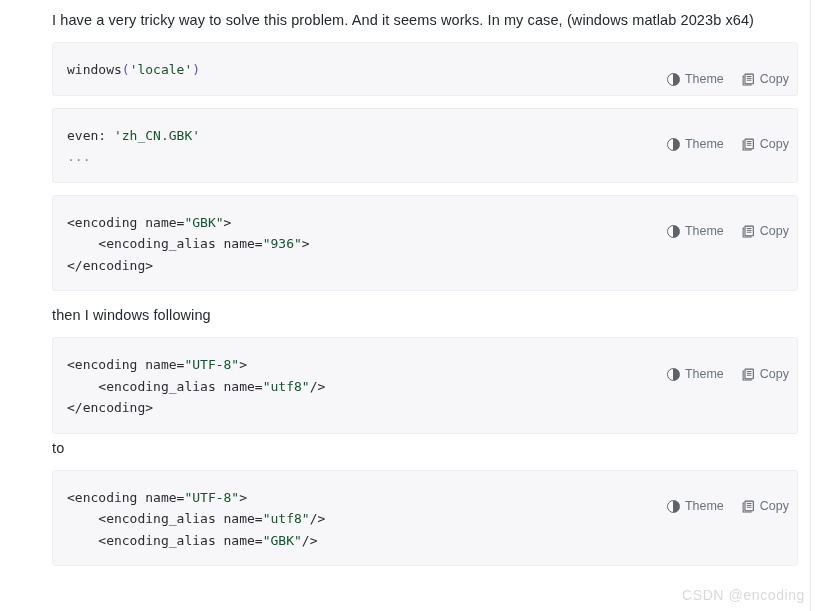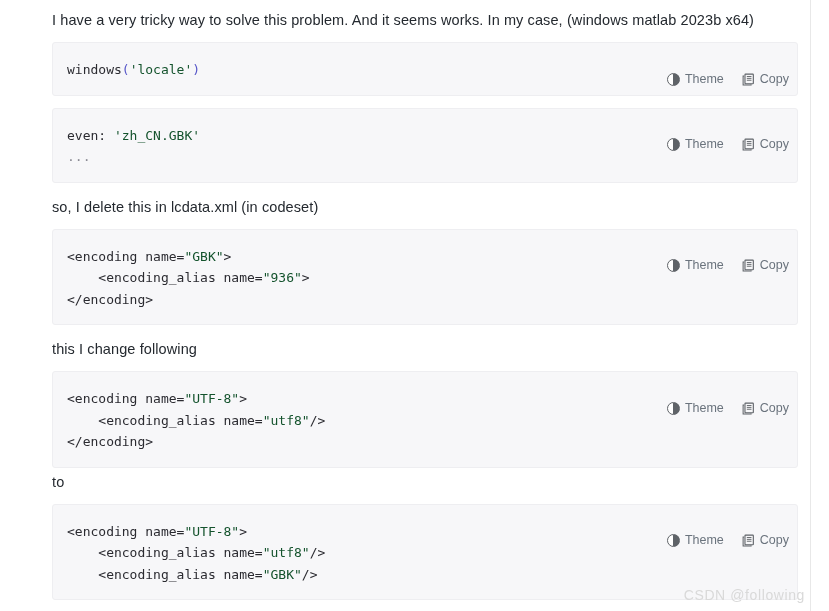--- a/index.html
+++ b/index.html
@@ -161,21 +161,20 @@
                 <line x1="5.2" y1="7.8" x2="10.2" y2="7.8" stroke="#5f6368" stroke-width="1"></line>
                 <path d="M2.2 3.2 L1.2 3.2 L1.2 12.8 L9.8 12.8 L9.8 12.0" fill="none" stroke="#5f6368" stroke-width="1.1"></path>
               </svg>
             </span>
             <span class="lbl">Copy</span>
           </div>
         </div>
         <pre class="code"><span class="tok-plain">even: </span><span class="tok-str">'zh_CN.GBK'</span>
 <span class="tok-dots">...</span></pre>
       </div>
-      <p class="para" style="margin-top: 14px;">so, I delete this in lcdata.xml (in codeset)</p>
       <div class="codeblock" style="margin-top: 12px;">
         <div class="cb-toolbar">
           <div class="cb-btn">
             <span class="icon-theme"></span>
             <span class="lbl">Theme</span>
           </div>
           <div class="cb-btn">
             <span class="icon-copy">
               <svg viewBox="0 0 14 14" width="13" height="13" aria-hidden="true">
                 <rect x="3.2" y="1.2" width="9" height="10.4" rx="0.6" fill="none" stroke="#5f6368" stroke-width="1.2"></rect>
@@ -185,21 +184,21 @@
                 <path d="M2.2 3.2 L1.2 3.2 L1.2 12.8 L9.8 12.8 L9.8 12.0" fill="none" stroke="#5f6368" stroke-width="1.1"></path>
               </svg>
             </span>
             <span class="lbl">Copy</span>
           </div>
         </div>
         <pre class="code"><span class="tok-plain">&lt;encoding name=</span><span class="tok-str">"GBK"</span><span class="tok-plain">&gt;</span>
 <span class="tok-plain">    &lt;encoding_alias name=</span><span class="tok-str">"936"</span><span class="tok-plain">&gt;</span>
 <span class="tok-plain">&lt;/encoding&gt;</span></pre>
       </div>
-      <p class="para" style="margin-top: 14px;">this I change following</p>
+      <p class="para" style="margin-top: 14px;">then I windows following</p>
       <div class="codeblock" style="margin-top: 12px;">
         <div class="cb-toolbar">
           <div class="cb-btn">
             <span class="icon-theme"></span>
             <span class="lbl">Theme</span>
           </div>
           <div class="cb-btn">
             <span class="icon-copy">
               <svg viewBox="0 0 14 14" width="13" height="13" aria-hidden="true">
                 <rect x="3.2" y="1.2" width="9" height="10.4" rx="0.6" fill="none" stroke="#5f6368" stroke-width="1.2"></rect>
@@ -236,14 +235,14 @@
             <span class="lbl">Copy</span>
           </div>
         </div>
         <pre class="code"><span class="tok-plain">&lt;encoding name=</span><span class="tok-str">"UTF-8"</span><span class="tok-plain">&gt;</span>
 <span class="tok-plain">    &lt;encoding_alias name=</span><span class="tok-str">"utf8"</span><span class="tok-plain">/&gt;</span>
 <span class="tok-plain">    &lt;encoding_alias name=</span><span class="tok-str">"GBK"</span><span class="tok-plain">/&gt;</span>
 </pre>
       </div>
     </div>
 
-  <div class="watermark">CSDN @following</div>
+  <div class="watermark">CSDN @encoding</div>
 </div>
 
 </body></html>

